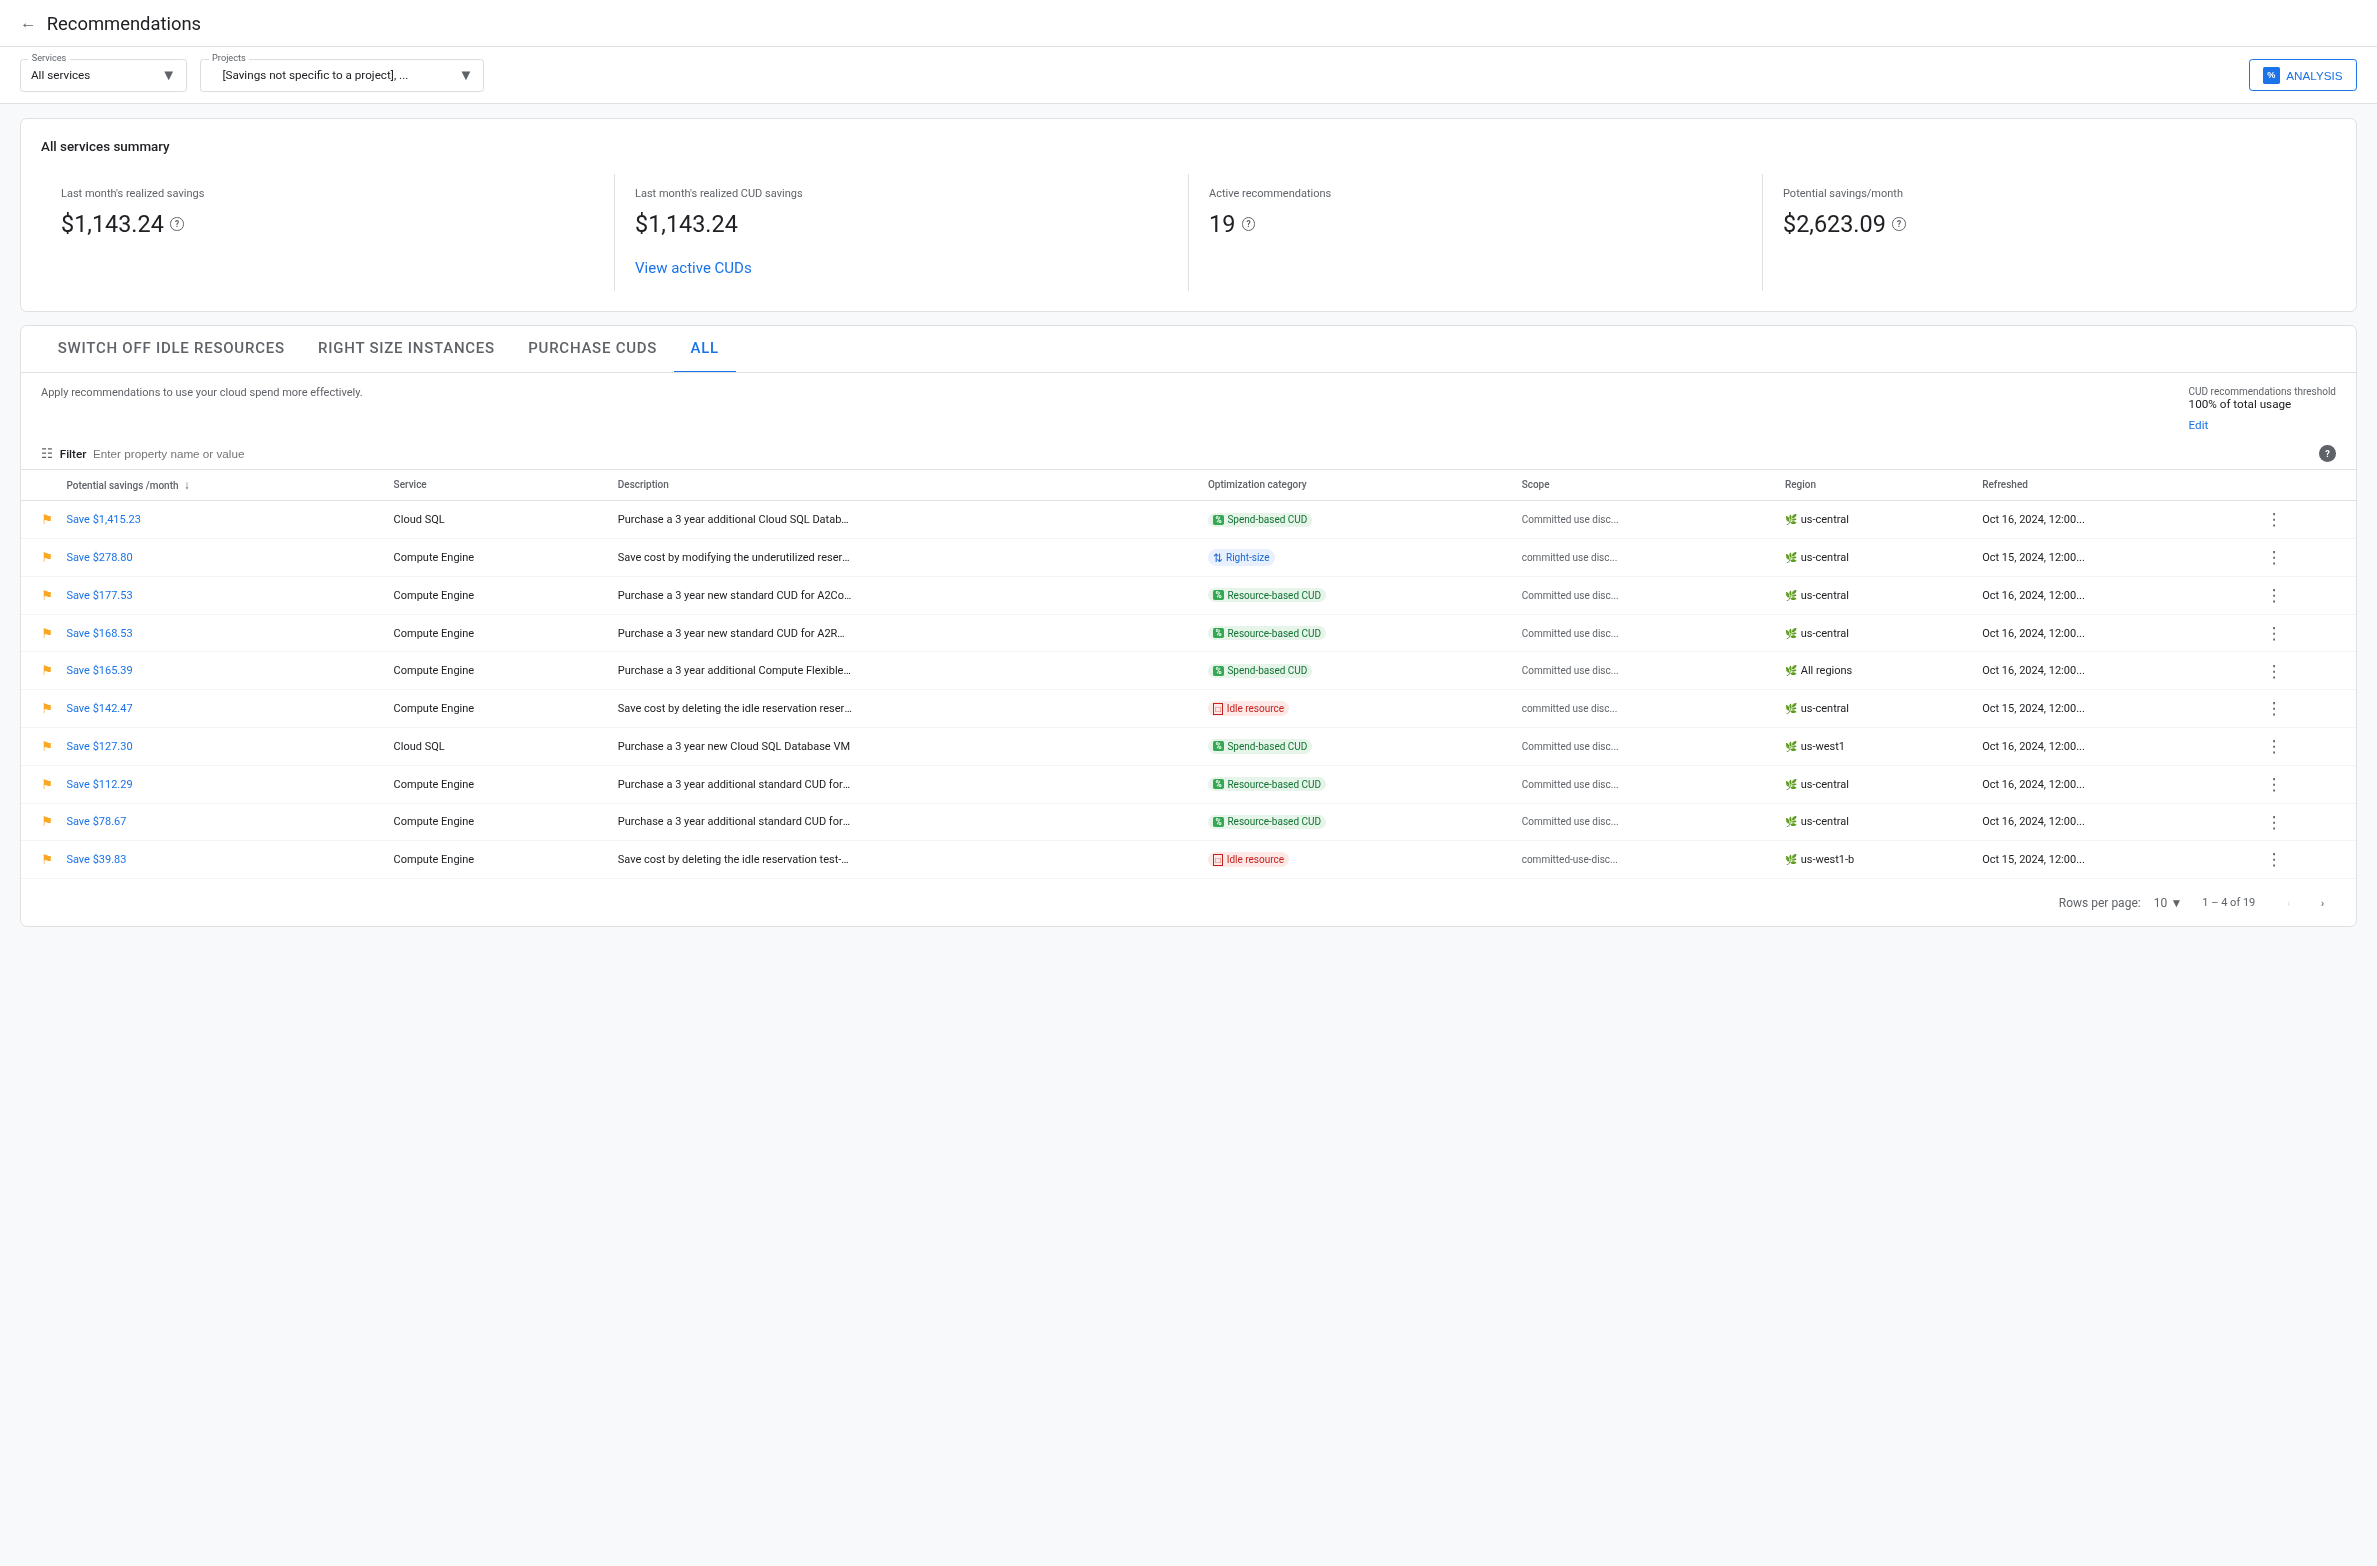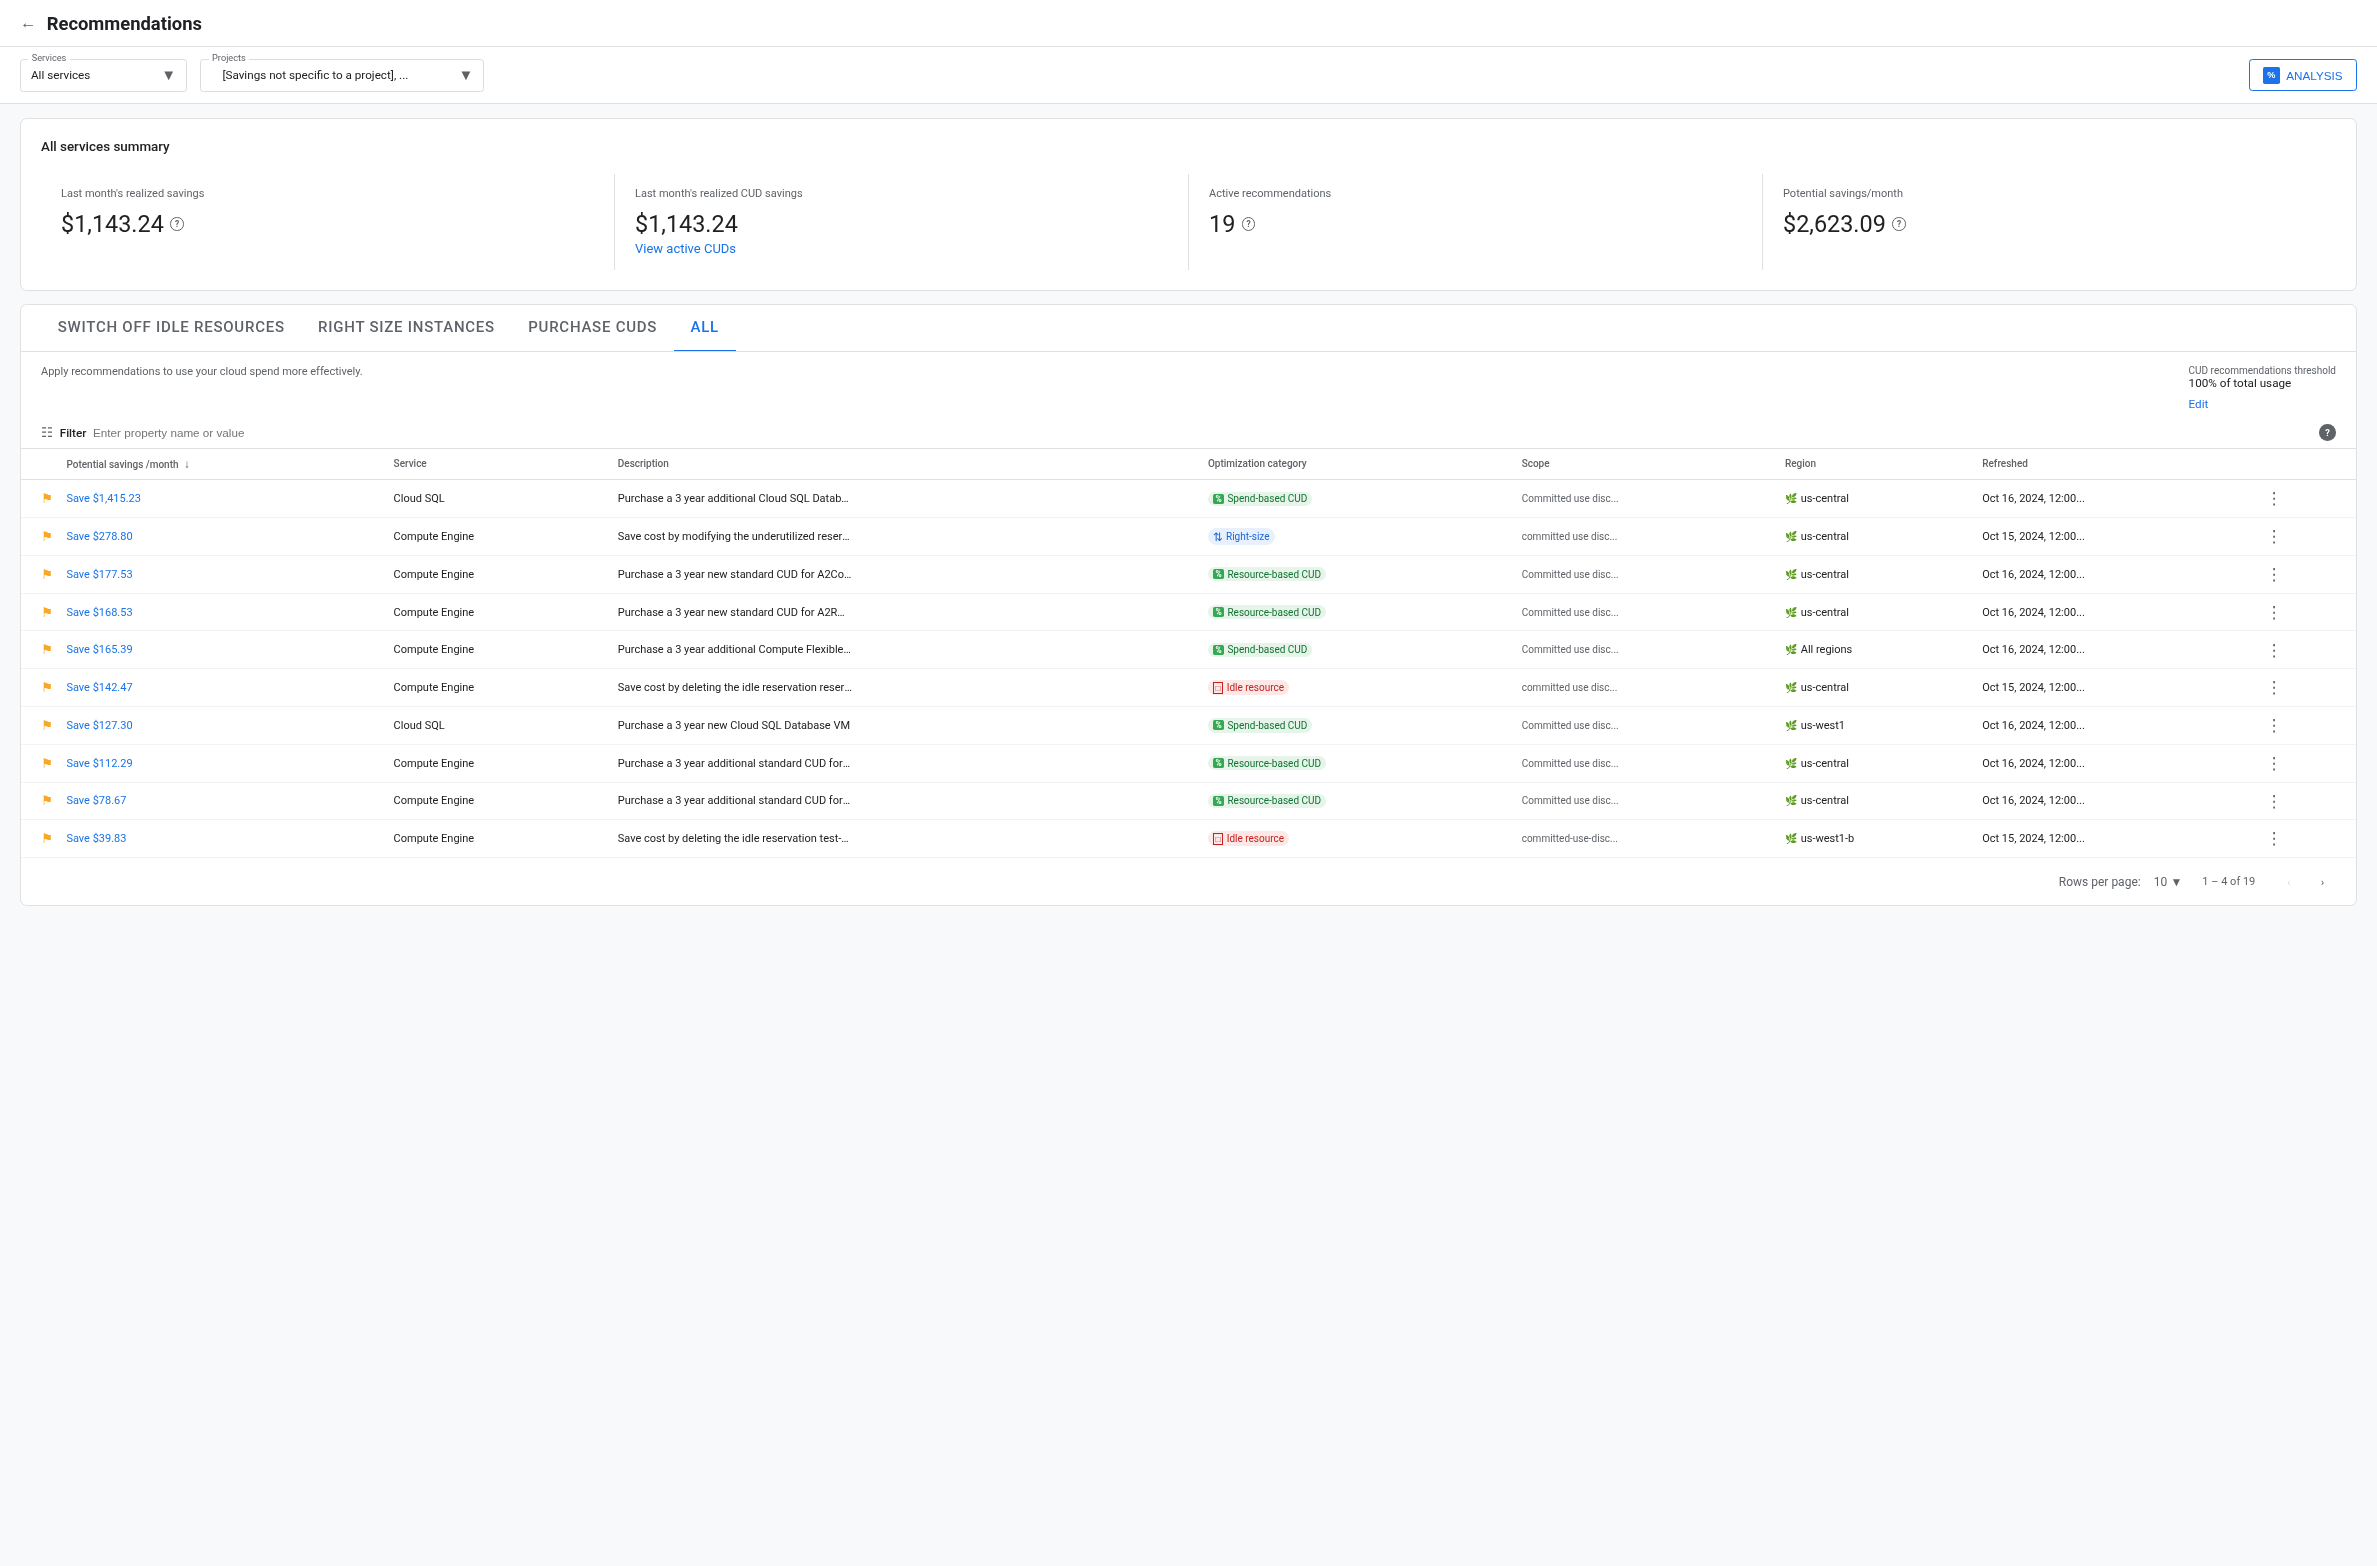--- a/index.html
+++ b/index.html
@@ -7,21 +7,21 @@
 
     .top-bar {
       display: flex; align-items: center; padding: 11.7px 20px;
       background: #fff; border-bottom: 0.8px solid #e0e0e0;
       height: 47px;
     }
     .back-btn {
       color: #5f6368; margin-right: 10px; cursor: pointer;
       font-size: 16.7px; display: flex; align-items: center;
     }
-    .page-title { font-size: 18.4px; font-weight: 700; color: #202124; }
+    .page-title { font-size: 18.4px; font-weight: 400; color: #202124; }
 
     .filters-bar {
       display: flex; align-items: center; padding: 11.7px 20px;
       background: #fff; border-bottom: 0.8px solid #e0e0e0;
       justify-content: space-between;
     }
     .filters-left { display: flex; gap: 13.4px; align-items: center; }
     .select-wrapper {
       position: relative; display: inline-block;
     }
@@ -57,21 +57,21 @@
     }
     .summary-title { font-size: 13.4px; font-weight: 500; margin-bottom: 20px; }
     .summary-cards { display: flex; gap: 0; }
     .summary-card {
       flex: 1; padding: 13.4px 20px; border-right: 0.8px solid #e0e0e0;
       text-align: left;
     }
     .summary-card:last-child { border-right: none; }
     .card-label { font-size: 11px; color: #5f6368; margin-bottom: 10px; }
     .card-value { font-size: 23.4px; font-weight: 400; color: #202124; display: flex; align-items: center; gap: 6.7px; }
-    .card-subtext { font-size: 13px; color: #1a73e8; margin-top: 3px; cursor: pointer; }
+    .card-subtext { font-size: 15px; color: #1a73e8; margin-top: 21px; cursor: pointer; }
     .info-icon {
       display: inline-flex; align-items: center; justify-content: center;
       width: 13.4px; height: 13.4px; border-radius: 50%; border: 1.3px solid #5f6368;
       color: #5f6368; font-size: 8.4px; font-weight: 700; cursor: pointer; flex-shrink: 0;
     }
 
     .recs-section {
       background: #fff; margin: 0 20px 13.4px; border-radius: 6.7px;
       border: 0.8px solid #e0e0e0;
     }

